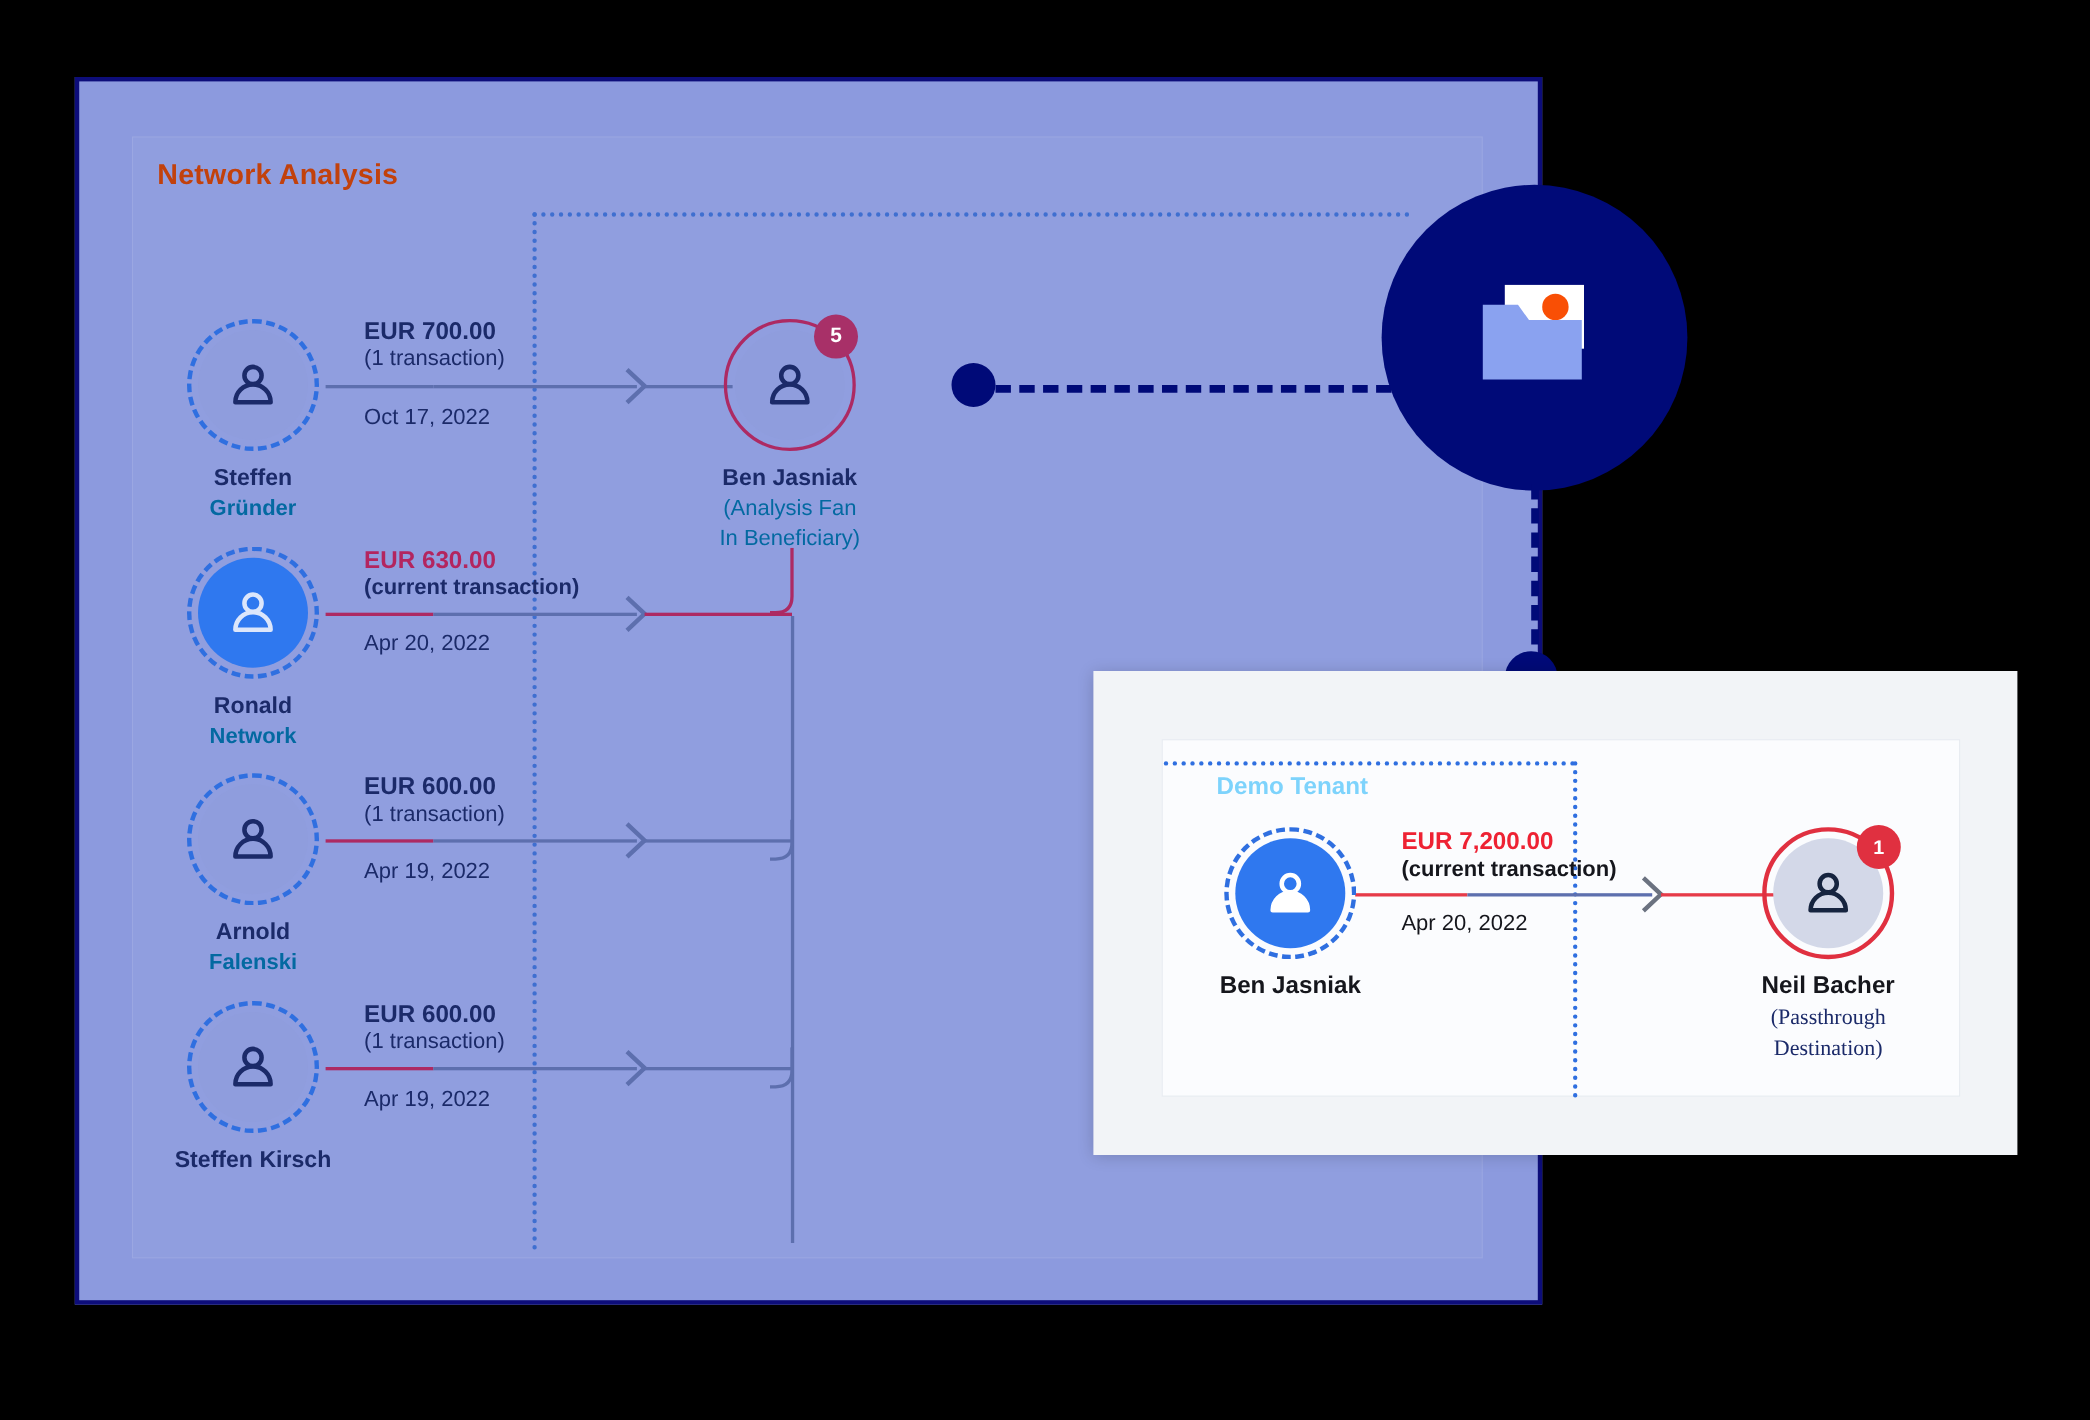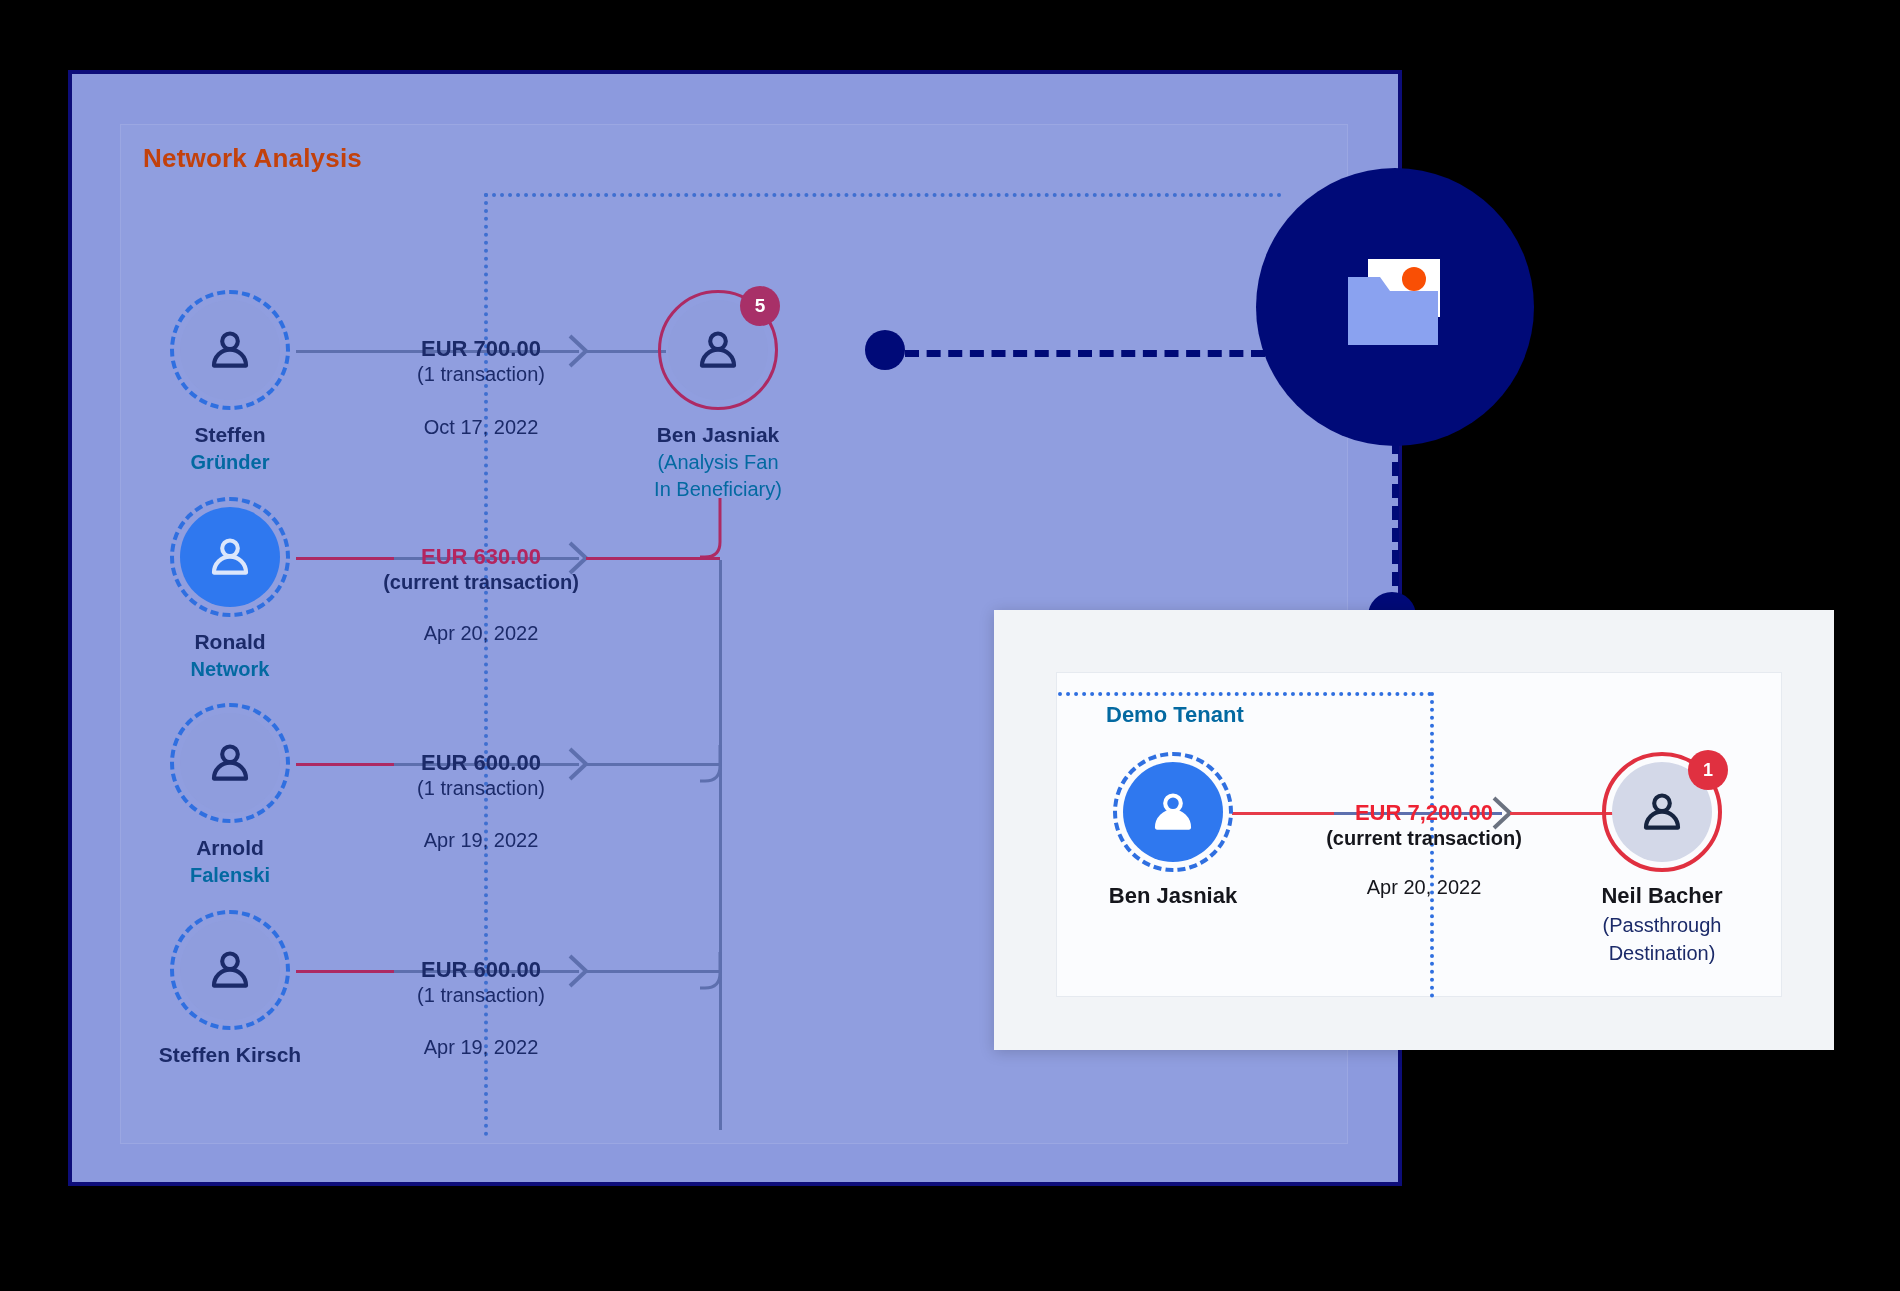--- a/index.html
+++ b/index.html
@@ -55,21 +55,21 @@
   
   .hline{position:absolute;height:0;border-top-width:3px;border-top-style:solid;}
   .vline{position:absolute;width:0;border-left-width:3px;border-left-style:solid;}
   .e-grey{border-color:#5d6fae;}
   .e-plum{border-color:#ad2a63;}
   .e-red{border-color:#e63b49;}
   .dotv{position:absolute;width:0;border-left:4px dotted #3f6fd0;}
   .doth{position:absolute;height:0;border-top:4px dotted #3f6fd0;}
 
   .arrow{position:absolute;width:0;height:0;}
-  .edge-label{position:absolute;text-align:center;width:300px;left:-150px;margin-top:48px;}
+  .edge-label{position:absolute;width:300px;left:-150px;}
   .edge-amt{font-size:22px;font-weight:bold;color:#1b2a69;line-height:1.2;}
   .edge-amt.plum{color:#b3255f;}
   .edge-amt.red{color:#ee2233;}
   .edge-sub{font-size:20px;color:#1b2a69;line-height:1.25;}
   .edge-sub.bold{font-weight:bold;}
   .edge-date{font-size:20px;color:#1b2a69;}
 
   
   #folder-bubble{
     position:absolute;left:1256px;top:168px;width:278px;height:278px;
@@ -87,28 +87,28 @@
   #detail-panel{
     position:absolute;left:994px;top:610px;width:840px;height:440px;
     background:#f2f4f7;box-shadow:0 2px 14px rgba(0,0,0,.18);
   }
   #detail-card{
     position:absolute;left:62px;top:62px;width:726px;height:325px;
     background:#fbfcfe;border:1px solid #e6eaf0;box-sizing:border-box;
   }
   #tenant-label{
     position:absolute;left:1106px;top:702px;
-    font-size:22px;font-weight:bold;color:#0369a1;
+    font-size:22px;font-weight:bold;color:#7dd3fc;
   }
   .detail-name{
     position:absolute;width:300px;left:-150px;top:70px;text-align:center;
     font-size:22px;font-weight:bold;color:#15161c;line-height:1.25;
   }
   .detail-sub{
-    display:block;font-size:20px;font-weight:normal;color:#1b2a69;line-height:1.3;margin-top:2px;
+    display:block;font-size:20px;font-weight:normal;color:#1b2a69;line-height:1.3;margin-top:2px;font-family:Liberation Serif, serif;
   }
   .dotv-dark{position:absolute;width:0;border-left:4px dotted #2f6fe0;}
   .doth-dark{position:absolute;height:0;border-top:4px dotted #2f6fe0;}
 </style>
 </head>
 <body>
 
 <div id="network-panel">
   <div id="network-inner"></div>
 </div>

